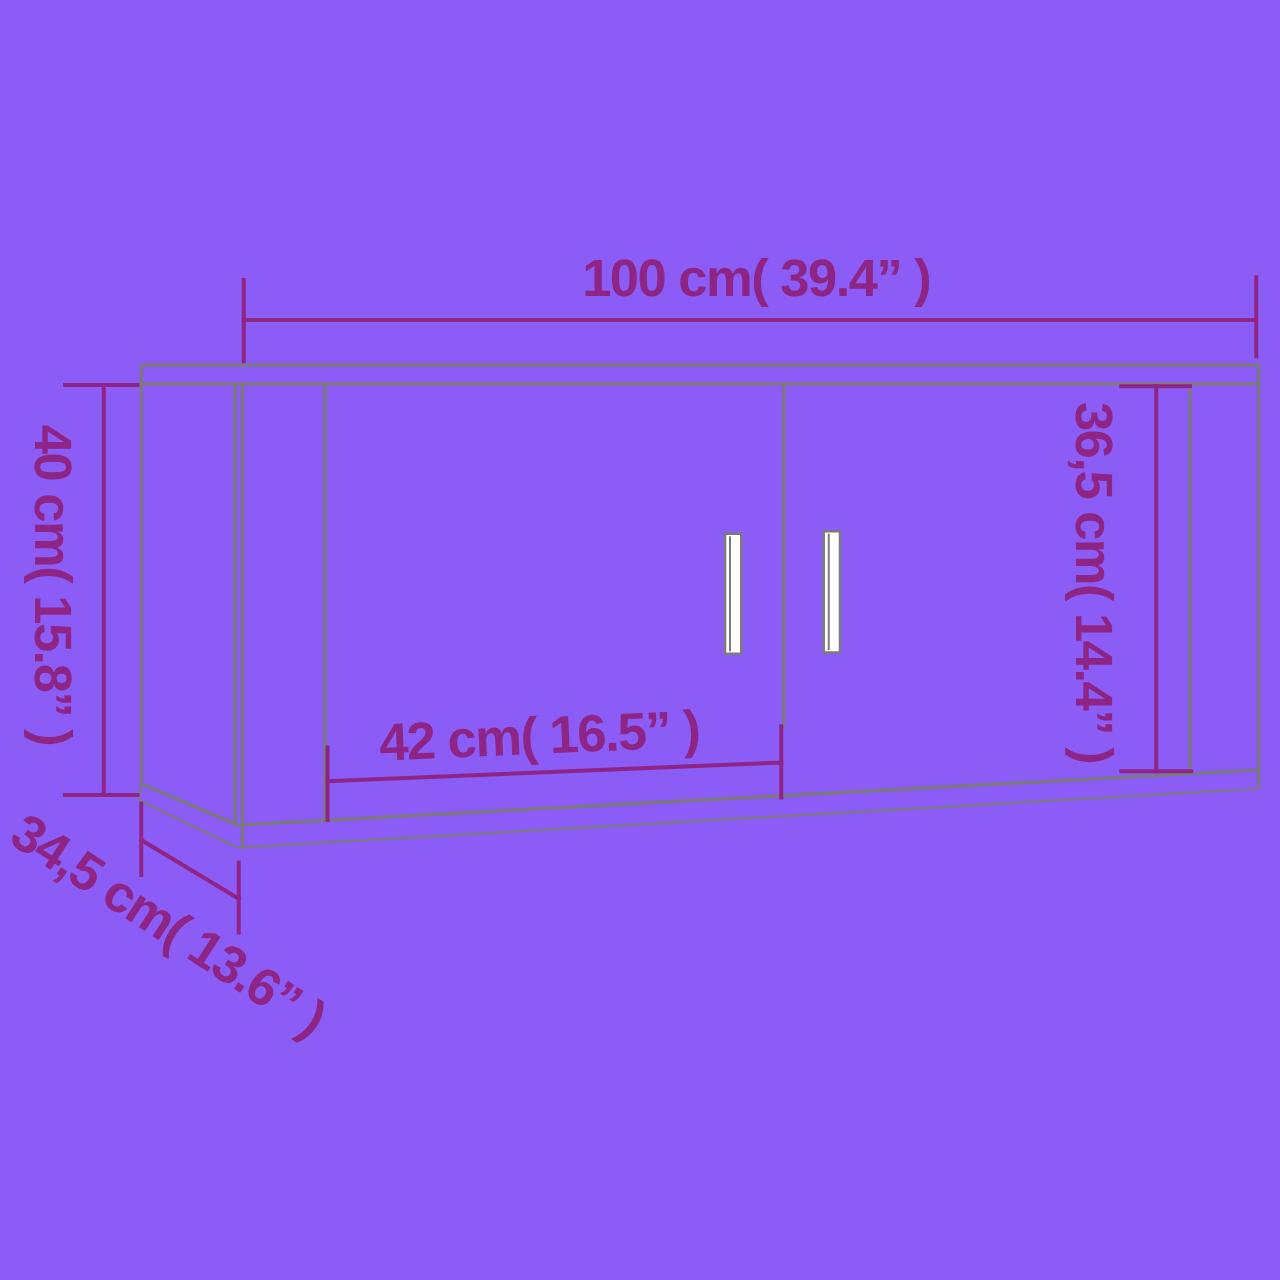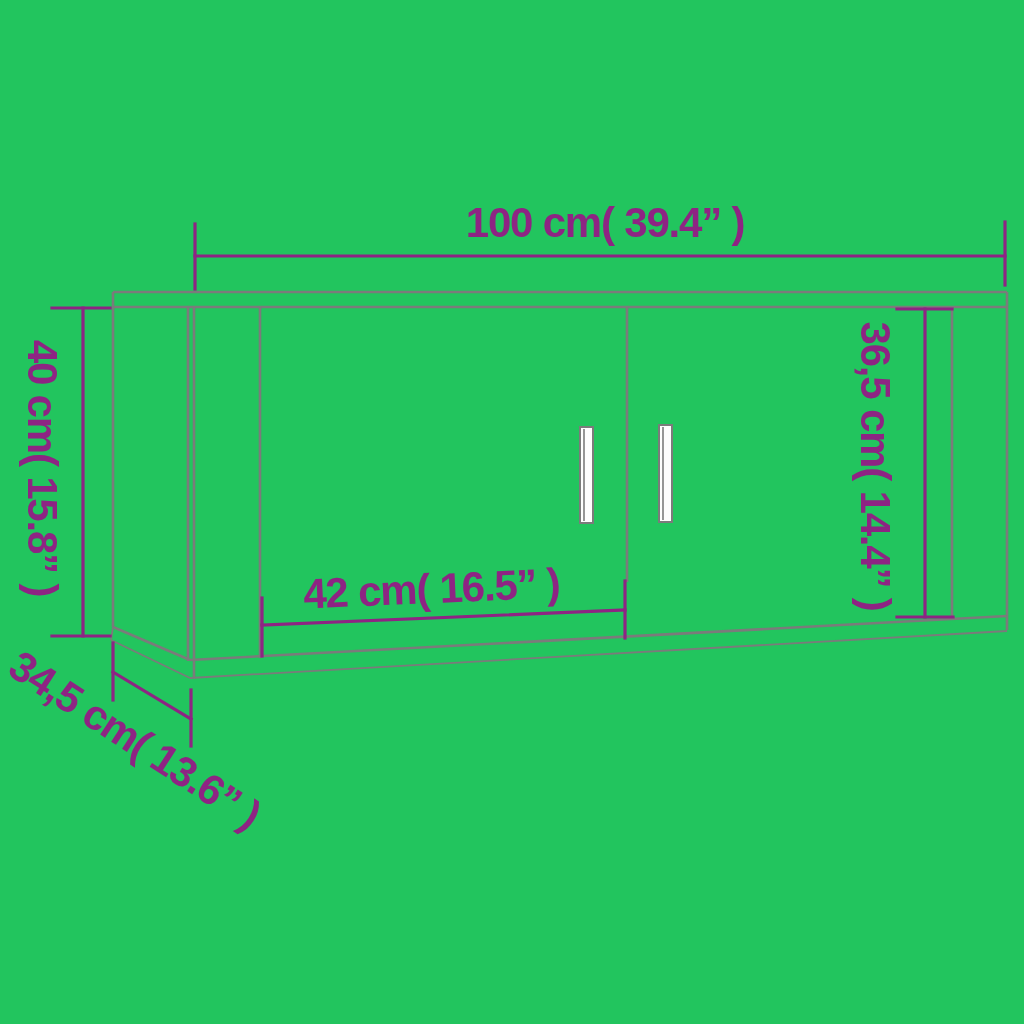--- a/index.html
+++ b/index.html
@@ -1,17 +1,17 @@
 <!DOCTYPE html>
 <html><head>
 <meta charset="utf-8">
 <style>
   html,body{margin:0;padding:0;background:#ffffff;}
   .page{
-    width:1024px;height:1024px;position:relative;background:#22c55e;
+    width:1024px;height:1024px;position:relative;background:#8b5cf6;
     font-family:"Liberation Sans", sans-serif;overflow:hidden;
   }
   svg{position:absolute;left:0;top:0;}
   .dimtext text{
     font-family:"Liberation Sans", sans-serif;
     font-weight:bold;
     font-size:42px;
     letter-spacing:-1.2px;
   }
 </style>

